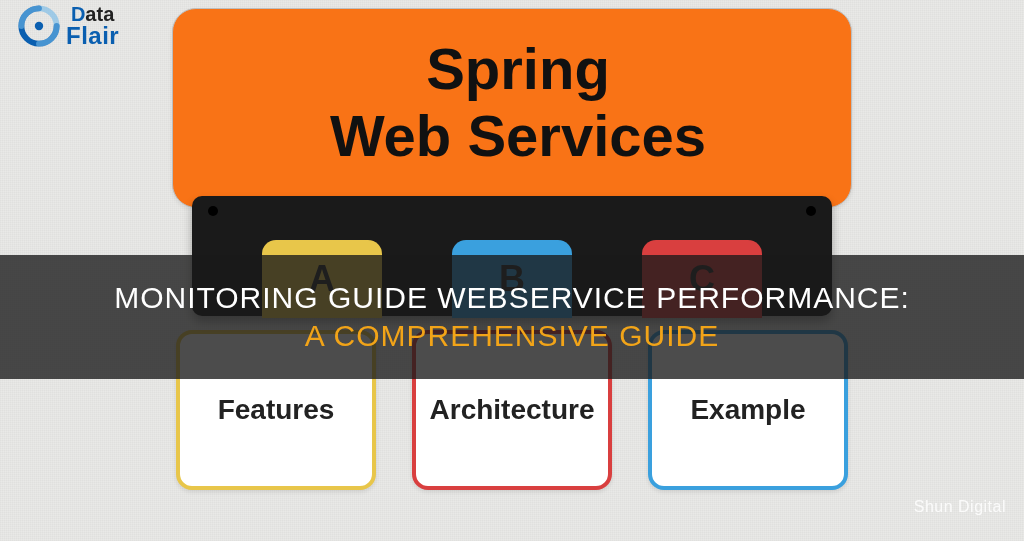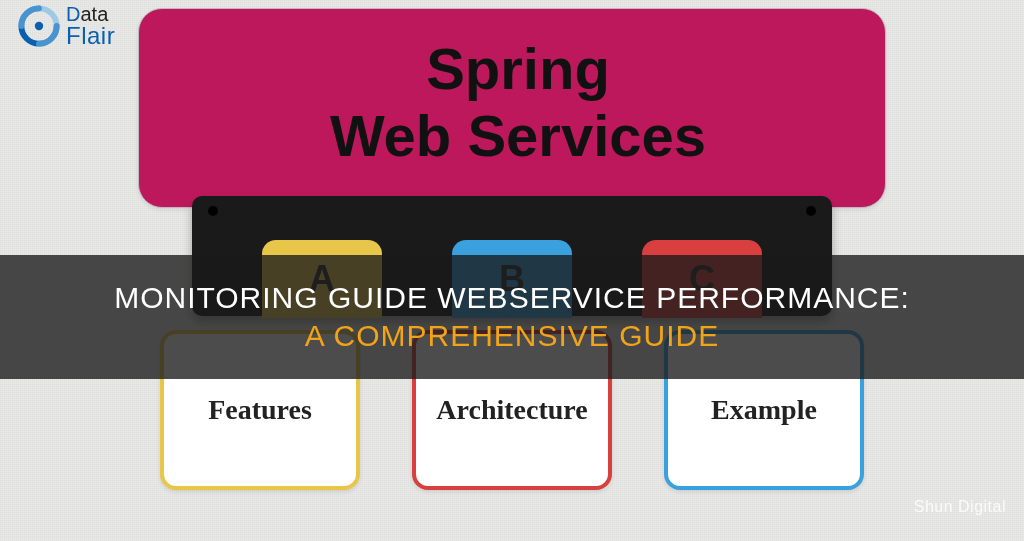--- a/index.html
+++ b/index.html
@@ -23,43 +23,44 @@
   }
   .logo-mark {
     width: 42px;
     height: 42px;
     display: flex;
     align-items: center;
     justify-content: center;
   }
   .logo-text {
     line-height: 1;
-    font-weight: 400;
+    font-weight: 700;
+    text-align: center;
   }
   .logo-text .line1 { font-size: 20px; }
   .logo-text .line2 { font-size: 24px; letter-spacing: 0.5px; }
   .logo-text .data-d { color: #0a5fb0; }
   .logo-text .data-rest { color: #222; }
   .logo-text .flair { color: #0a5fb0; display: block; }
 
   
   .diagram {
     position: absolute;
     left: 50%;
     top: 8px;
     transform: translateX(-50%);
     width: 720px;
     display: flex;
     flex-direction: column;
     align-items: center;
   }
 
   .header-box {
-    width: 748px;
-    background: #be185d;
+    width: 680px;
+    background: #f97316;
     border: 1px solid #bdbdbd;
     border-radius: 24px;
     padding: 26px 20px 38px 32px;
     text-align: center;
     box-shadow: 0 2px 4px rgba(0,0,0,0.08);
   }
   .header-box .title-l1 {
     font-size: 58px;
     font-weight: 700;
     color: #111;
@@ -110,23 +111,22 @@
     height: 10px;
     background: #000;
     border-radius: 50%;
   }
   .black-bar .dot-left { left: 16px; }
   .black-bar .dot-right { right: 16px; }
 
   
   .cards {
     display: flex;
-    gap: 52px;
+    gap: 36px;
     margin-top: 14px;
-    font-family: Liberation Serif, serif;
   }
   .card {
     width: 200px;
     height: 160px;
     background: #fff;
     border-radius: 16px;
     display: flex;
     align-items: center;
     justify-content: center;
     font-size: 28px;

